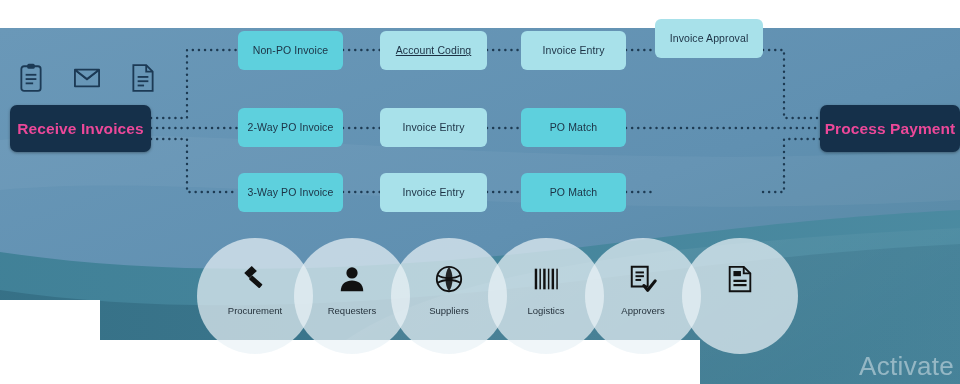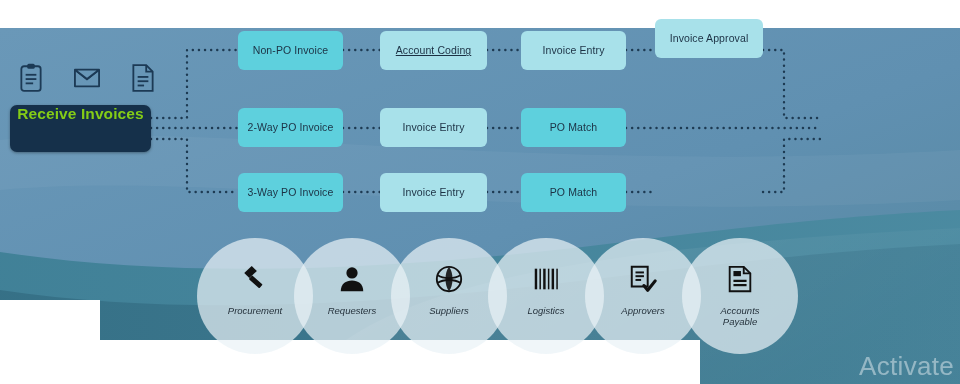--- a/index.html
+++ b/index.html
@@ -32,43 +32,44 @@
     line-height: 1.15;
     padding: 2px 4px;
   }
   .tone-a { background: #5ed0dd; }
   .tone-b { background: #a8e1ea; }
 
   
   .endpoint {
     position: absolute;
     display: flex;
+    align-items: center;
     justify-content: center;
     background: #15304a;
-    color: #84cc16;
+    color: #ec4899;
     border-radius: 7px;
     font-weight: bold;
     font-size: 15.5px;
     letter-spacing: .1px;
     box-shadow: 0 1px 3px rgba(0,0,0,.35);
   }
   #endpoint-receive { left: 10px;  top: 105px; width: 141px; height: 47px; }
   #endpoint-process { left: 820px; top: 105px; width: 140px; height: 47px; }
 
   
   #source-icons {
     position: absolute; left: 10px; top: 58px;
     width: 150px; height: 40px;
     display: flex; align-items: center; gap: 30px; padding-left: 8px;
   }
   #source-icons .ico { width: 26px; height: 30px; color: #1c3a55; }
   #source-icons .ico svg { display: block; width: 100%; height: 100%; }
 
   
-  #circle-row { position: absolute; left: 0; top: 0; width: 960px; height: 308px; font-style: italic; }
+  #circle-row { position: absolute; left: 0; top: 0; width: 960px; height: 308px; }
   .circle-node { position: absolute; width: 116px; height: 116px; }
   .circle-node .disc {
     position: absolute; inset: 0;
     border-radius: 50%;
     background: rgba(233,242,246,.70);
   }
   .circle-node .ico {
     position: absolute; left: 50%; top: 26px;
     transform: translateX(-50%);
     width: 30px; height: 30px; color: #111111;
@@ -174,20 +175,23 @@
         <line x1="6" y1="13" x2="16" y2="13"></line>
         <line x1="6" y1="17" x2="16" y2="17"></line>
         <line x1="6" y1="21" x2="12" y2="21"></line>
       </svg>
     </span>
   </div>
 
   <div id="endpoint-receive" class="endpoint">
     <span>Receive Invoices</span>
   </div>
+  <div id="endpoint-process" class="endpoint">
+    <span>Process Payment</span>
+  </div>
 
   <div class="flow-box tone-a" style="left:238px; top:31px; width:105px; height:39px;">
     <span>Non-PO Invoice</span>
   </div>
   <div class="flow-box tone-b" style="left:380px; top:31px; width:107px; height:39px;text-decoration:underline;">
     <span>Account Coding</span>
   </div>
   <div class="flow-box tone-b" style="left:521px; top:31px; width:105px; height:39px;">
     <span>Invoice Entry</span>
   </div>
@@ -285,21 +289,19 @@
       <span class="disc"></span>
       <span class="ico">
         <svg viewBox="0 0 32 32" fill="none" stroke="currentColor" stroke-width="2">
           <path d="M5,3 H20 L27,10 V29 H5 Z" fill="none"></path>
           <path d="M20,3 V10 H27"></path>
           <rect x="9" y="7.5" width="8" height="5.5" fill="currentColor" stroke="none"></rect>
           <line x1="9" y1="18" x2="23" y2="18" stroke-width="2.4"></line>
           <line x1="9" y1="22.5" x2="23" y2="22.5" stroke-width="2.4"></line>
         </svg>
       </span>
-      <span class="cap" style="white-space:pre-line;">Accounts
-Payable</span>
     </div>
 
   </div>
 
   <div id="activate-watermark">Activate</div>
 
 </div>
 
 </body></html>

